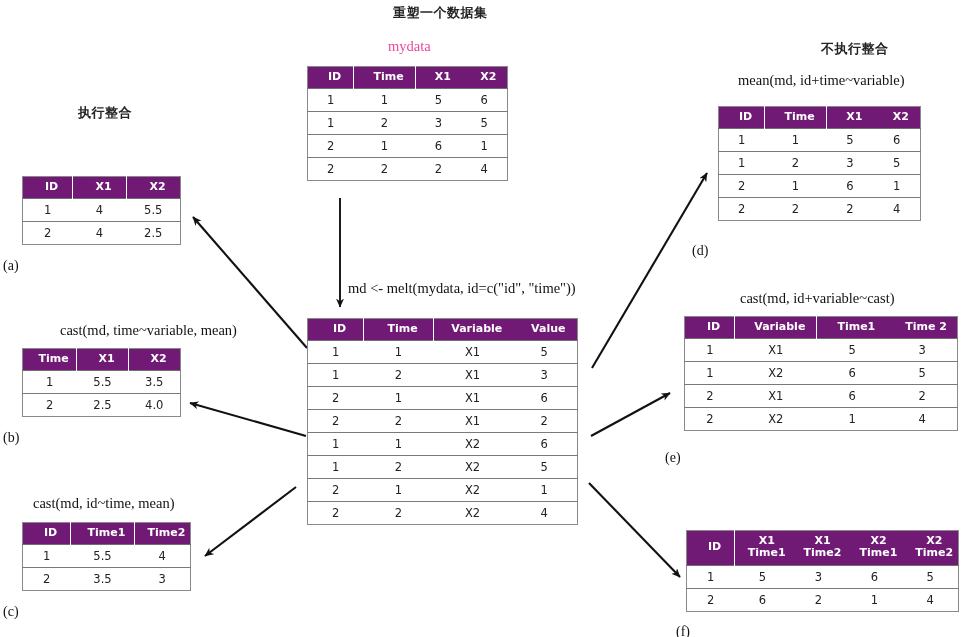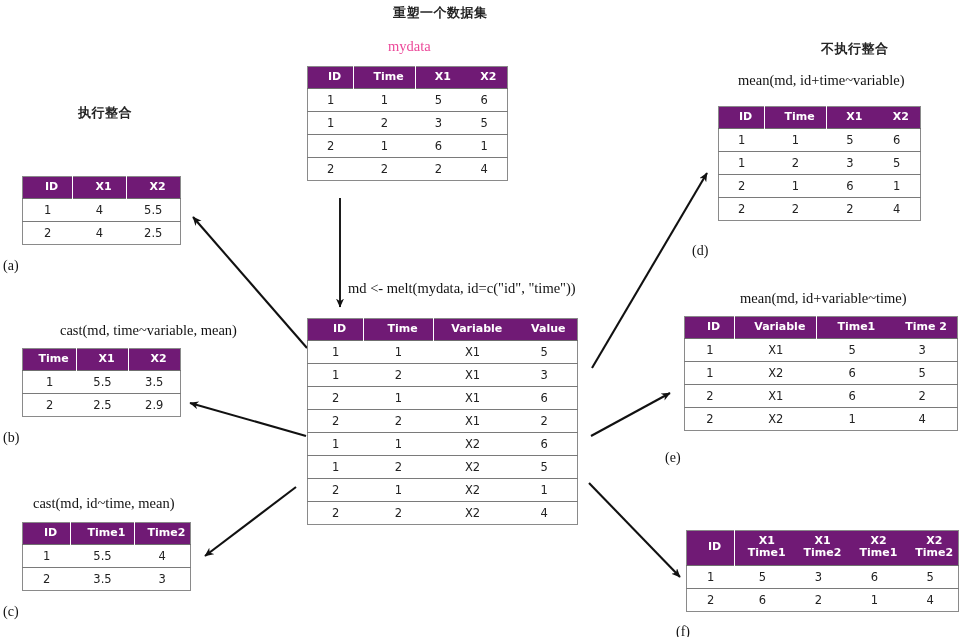--- a/index.html
+++ b/index.html
@@ -290,21 +290,21 @@
       </thead>
       <tbody>
         <tr>
           <td>1</td>
           <td>5.5</td>
           <td>3.5</td>
         </tr>
         <tr>
           <td>2</td>
           <td>2.5</td>
-          <td>2.9</td>
+          <td>4.0</td>
         </tr>
       </tbody>
     </table>
   </div>
   <div class="node fig-label" style="left:3px; top:430px;">(b)</div>
 
   <div class="node code-label" style="left:33px; top:495px;">cast(md, id~time, mean)</div>
   <div class="node" style="left:22px; top:522px;">
     <table class="dt" style="width:168px;">
       <thead>
@@ -364,21 +364,21 @@
           <td>2</td>
           <td>2</td>
           <td>2</td>
           <td>4</td>
         </tr>
       </tbody>
     </table>
   </div>
   <div class="node fig-label" style="left:692px; top:243px;">(d)</div>
 
-  <div class="node code-label" style="left:740px; top:290px;">mean(md, id+variable~time)</div>
+  <div class="node code-label" style="left:740px; top:290px;">cast(md, id+variable~cast)</div>
   <div class="node" style="left:684px; top:316px;">
     <table class="dt" style="width:274px;">
       <thead>
         <tr>
           <th style="width:50px;">ID</th>
           <th style="width:82px;">Variable</th>
           <th class="nosep" style="width:70px;">Time1</th>
           <th style="width:70px;">Time 2</th>
         </tr>
       </thead>

